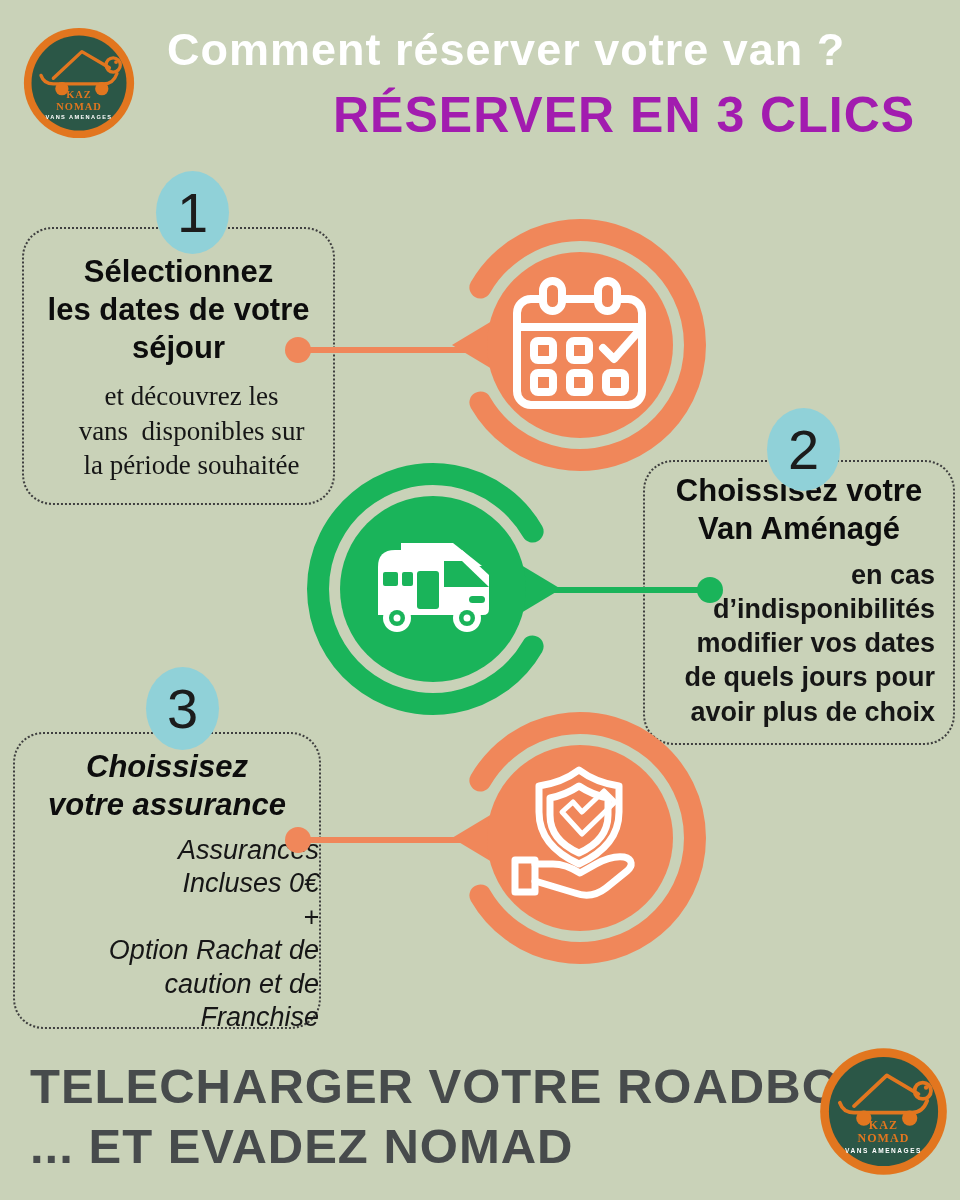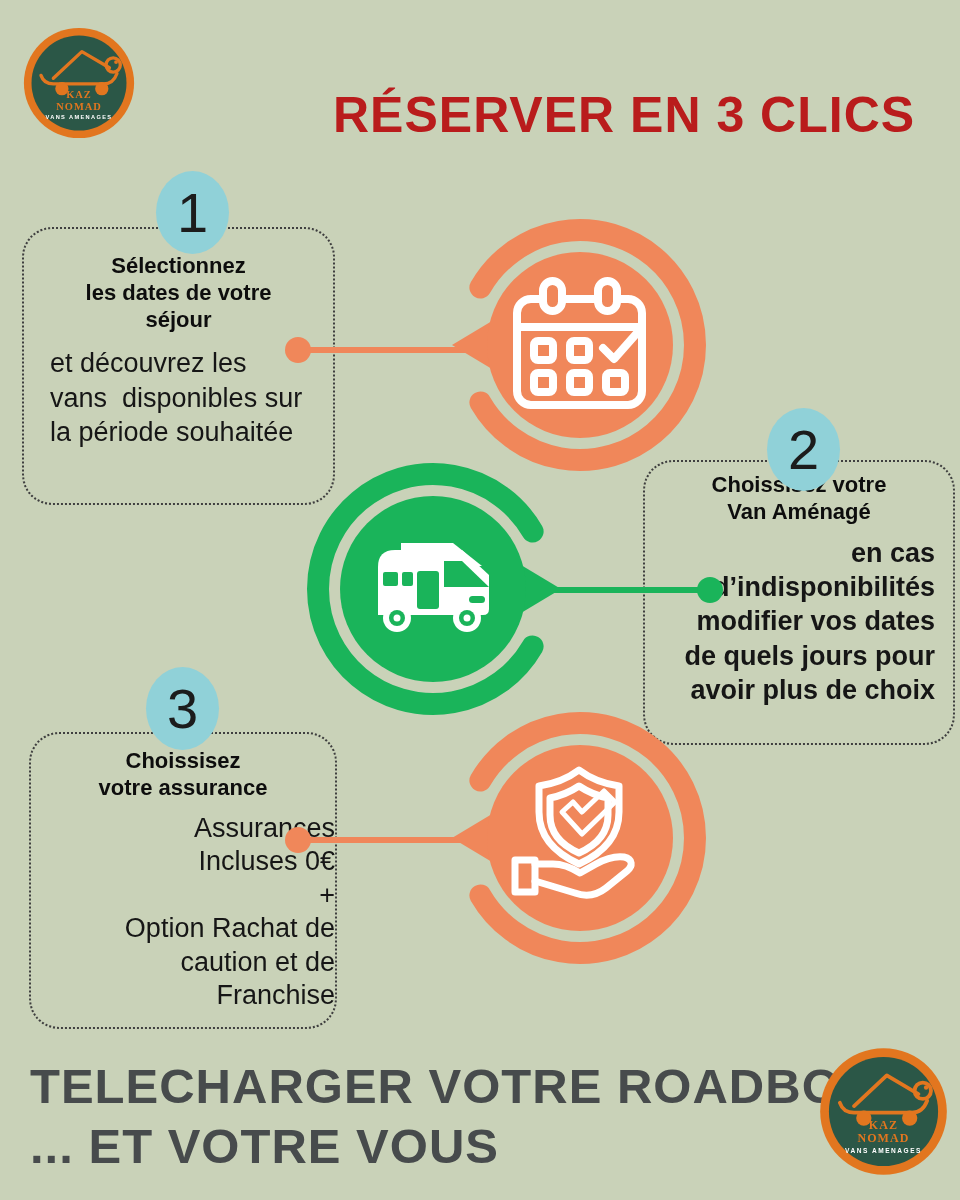--- a/index.html
+++ b/index.html
@@ -11,49 +11,49 @@
   
   .logo{position:absolute;}
   .logo-top{left:22px;top:26px;width:114px;height:114px;}
   .logo-bottom{left:818px;top:1046px;width:131px;height:131px;}
   .page-title{
     position:absolute;left:167px;top:24px;width:790px;margin:0;
     font-size:45px;font-weight:bold;color:#ffffff;letter-spacing:1px;
   }
   .page-subtitle{
     position:absolute;left:333px;top:86px;width:620px;margin:0;
-    font-size:50px;font-weight:bold;color:#b91c1c;letter-spacing:1px;
+    font-size:50px;font-weight:bold;color:#a21caf;letter-spacing:1px;
   }
   
   .num{
     position:absolute;width:73px;height:83px;border-radius:50%;
     background:#90d1d8;display:flex;align-items:center;justify-content:center;
     font-size:56px;font-weight:400;color:#1c1c1c;z-index:3;
   }
   .num1{left:156px;top:171px;}
   .num2{left:767px;top:408px;}
   .num3{left:146px;top:667px;}
   
   .card{
     position:absolute;border:2px dotted #3f3f3f;border-radius:30px;
     box-sizing:border-box;z-index:1;background:transparent;
   }
   .card1{left:22px;top:227px;width:313px;height:278px;}
   .card2{left:643px;top:460px;width:312px;height:285px;}
-  .card3{left:29px;top:732px;width:308px;height:297px;}
+  .card3{left:13px;top:732px;width:308px;height:297px;font-style:italic;}
   .card-title{
-    font-weight:bold;font-size:22px;line-height:1.22;text-align:center;
+    font-weight:bold;font-size:31px;line-height:1.22;text-align:center;
     color:#0d0d0d;white-space:pre-line;margin:22px 6px 0 6px;
   }
   .card-body{
     font-size:27px;line-height:1.27;color:#161616;white-space:pre-line;
     margin-top:13px;
   }
   .card1 .card-title{margin-top:24px;}
-  .card1 .card-body{text-align:left;padding-left:26px;}
+  .card1 .card-body{text-align:center;padding-left:26px;font-family:Liberation Serif, serif;}
   .card2 .card-title{margin-top:10px;}
   .card2 .card-body{text-align:right;padding-right:18px;margin-top:10px;font-weight:bold;}
   .card3 .card-title{margin-top:14px;}
   .card3 .card-body{text-align:right;padding-left:24px;margin-top:10px;line-height:1.24;}
   
   .line{position:absolute;height:6px;z-index:2;}
   .line-orange{background:#f0875a;}
   .line-green{background:#1ab45a;}
   .line1{left:298px;top:347px;width:170px;}
   .line2{left:552px;top:587px;width:158px;}
@@ -93,20 +93,21 @@
       </g>
       <circle cx="99" cy="38" r="2" fill="#e2761f"></circle>
       <circle cx="42" cy="66" r="7" fill="#e2761f"></circle>
       <circle cx="84" cy="66" r="7" fill="#e2761f"></circle>
       <text x="60" y="76" text-anchor="middle" font-family="Liberation Serif, serif" font-weight="bold" font-size="11" letter-spacing="1" fill="#e2761f">KAZ</text>
       <text x="60" y="88" text-anchor="middle" font-family="Liberation Serif, serif" font-weight="bold" font-size="11" letter-spacing="1" fill="#e2761f">NOMAD</text>
       <text x="60" y="98" text-anchor="middle" font-family="Liberation Sans, sans-serif" font-weight="bold" font-size="6" letter-spacing="1.4" fill="#ffffff">VANS AMENAGES</text>
     </svg>
   </div>
 
+  <h1 class="page-title">Comment réserver votre van ?</h1>
   <h2 class="page-subtitle">RÉSERVER EN 3 CLICS</h2>
 
   <div class="num num1">
     <span>1</span>
   </div>
   <div class="card card1">
     <div class="card-title">Sélectionnez
 les dates de votre
 séjour</div>
     <div class="card-body">et découvrez les
@@ -190,21 +191,21 @@
     <g fill="none" stroke="#ffffff" stroke-width="7" stroke-linecap="round" stroke-linejoin="round">
       <path d="M129 62 c12 9 26 14 40 16 v26 c0 25 -16 41 -40 52 c-24 -11 -40 -27 -40 -52 v-26 c14 -2 28 -7 40 -16 z"></path>
       <path d="M129 78 c9 6 19 10 29 12 v17 c0 18 -11 30 -29 38 c-18 -8 -29 -20 -29 -38 v-17 c10 -2 20 -6 29 -12 z"></path>
       <path d="M112 104 l11 -10 9 10 22 -21 11 11 -33 32 z" stroke-width="5"></path>
       <rect x="65" y="152" width="20" height="32"></rect>
       <path d="M85 156 h18 c10 0 19 4 27 9 l16 -9 c9 -5 20 -8 28 -7 c9 2 9 9 3 14 l-21 17 c-9 7 -20 9 -31 5 l-40 -12"></path>
     </g>
   </svg>
 
   <p class="footer-line footer-line1">TELECHARGER VOTRE ROADBOOK</p>
-  <p class="footer-line footer-line2">... ET VOTRE VOUS</p>
+  <p class="footer-line footer-line2">... ET EVADEZ NOMAD</p>
 
   <div class="logo logo-bottom">
     <svg viewBox="0 0 120 120" width="131" height="131">
       <circle cx="60" cy="60" r="58" fill="#e2761f"></circle>
       <circle cx="60" cy="60" r="50" fill="#2b5747"></circle>
       <g fill="none" stroke="#e2761f" stroke-width="3.5" stroke-linecap="round" stroke-linejoin="round">
         <path d="M33 55 L63 27 L92 44"></path>
         <circle cx="96" cy="41" r="7.5"></circle>
         <path d="M20 52 Q23 61 33 61 L86 61 Q96 61 100 50"></path>
       </g>

